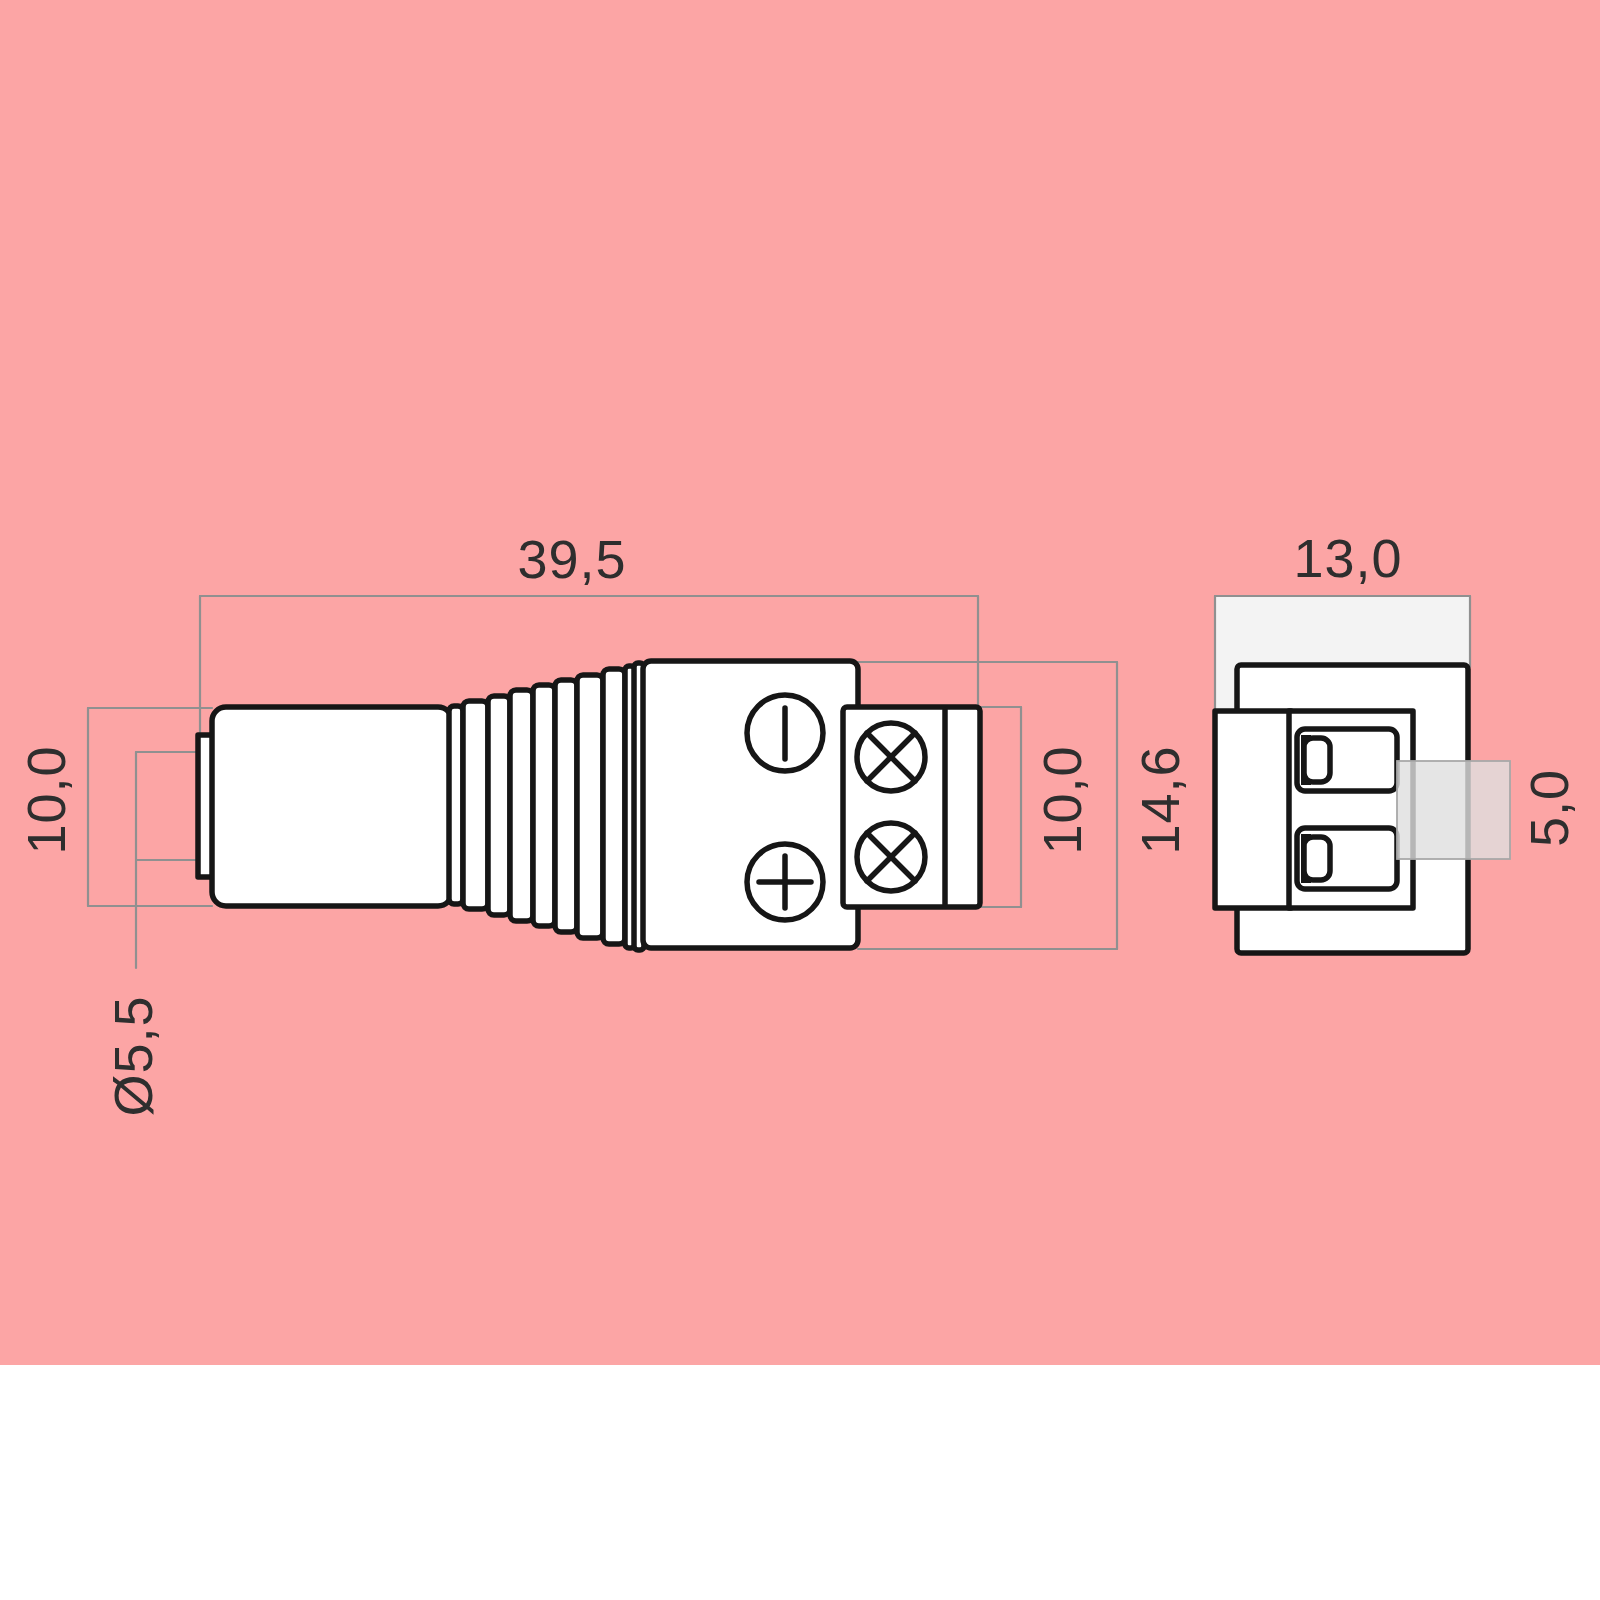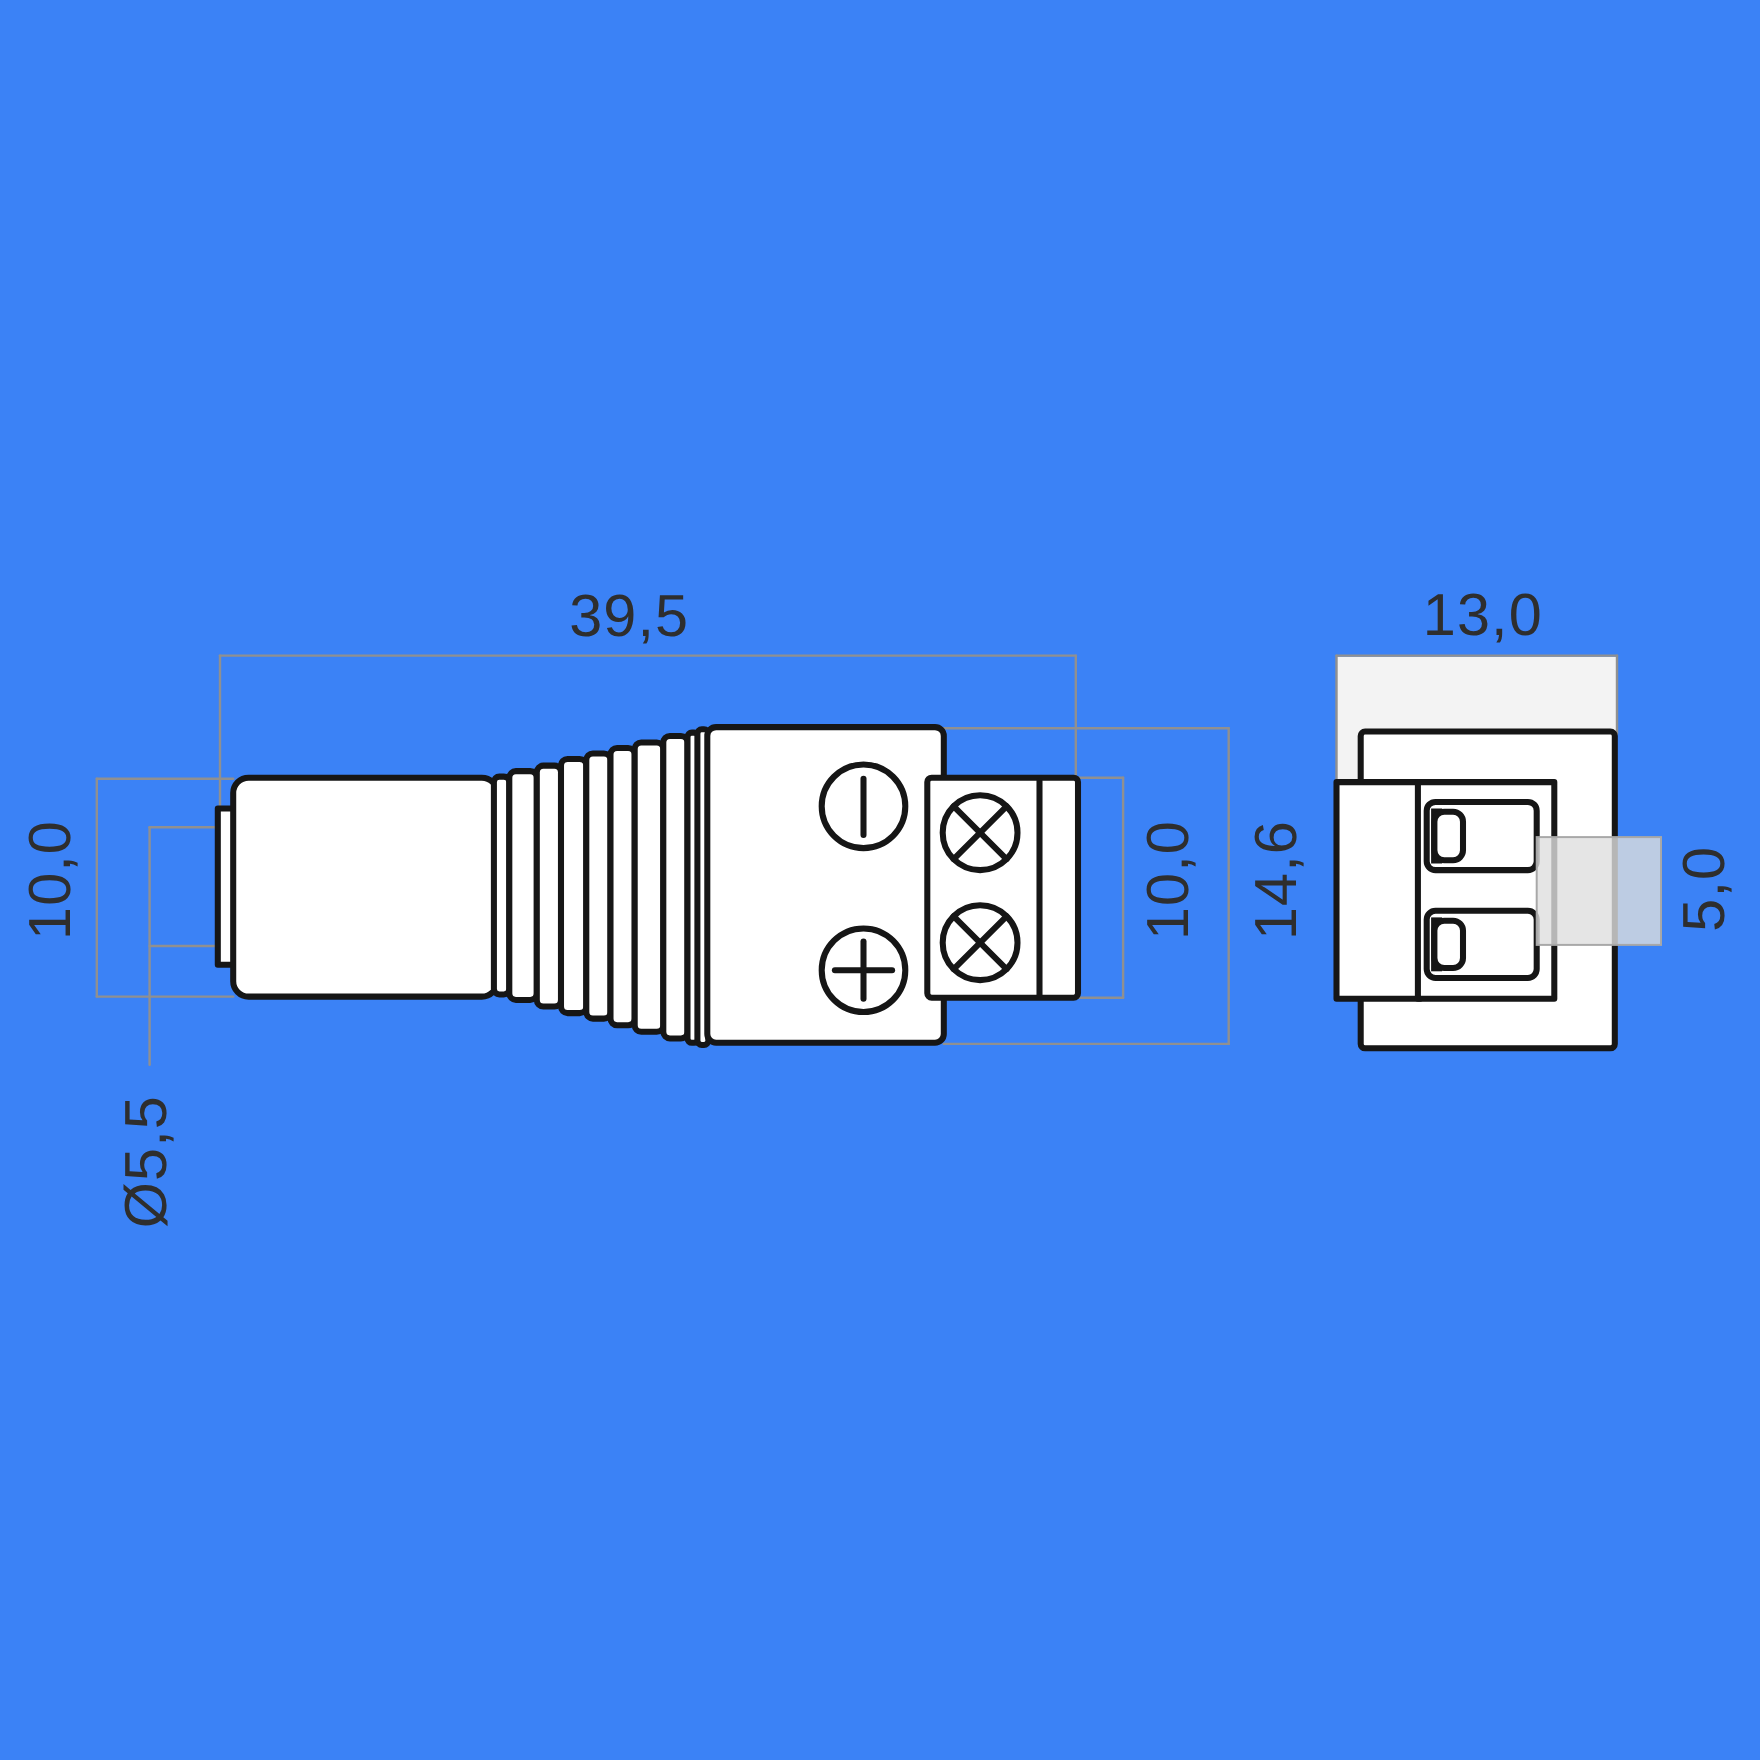--- a/index.html
+++ b/index.html
@@ -1,16 +1,16 @@
 <!DOCTYPE html>
 <html><head>
 <meta charset="utf-8">
 <style>
   html,body{margin:0;padding:0;background:#fff;}
-  .stage{width:1600px;height:1600px;background:#3b82f6;position:relative;font-family:"Liberation Sans",sans-serif;}
+  .stage{width:1600px;height:1365px;background:#fca5a5;position:relative;font-family:"Liberation Sans",sans-serif;}
   svg{display:block;}
   .thick{stroke:#161616;stroke-width:5.5;fill:#ffffff;stroke-linejoin:round;stroke-linecap:round;}
   .thickline{stroke:#161616;stroke-width:5.5;fill:none;stroke-linecap:round;}
   .dim{stroke:#909090;stroke-width:2.2;fill:none;stroke-linecap:round;}
   .shade13{fill:#f3f3f3;}
   .shade5{fill:rgba(222,222,222,0.8);stroke:#a8a8a8;stroke-width:1.8;}
   .dim-text{font-family:"Liberation Sans",sans-serif;font-size:54px;fill:#2e2e2e;letter-spacing:1px;}
   .blackfill{fill:#161616;stroke:none;}
 </style>
 </head>

